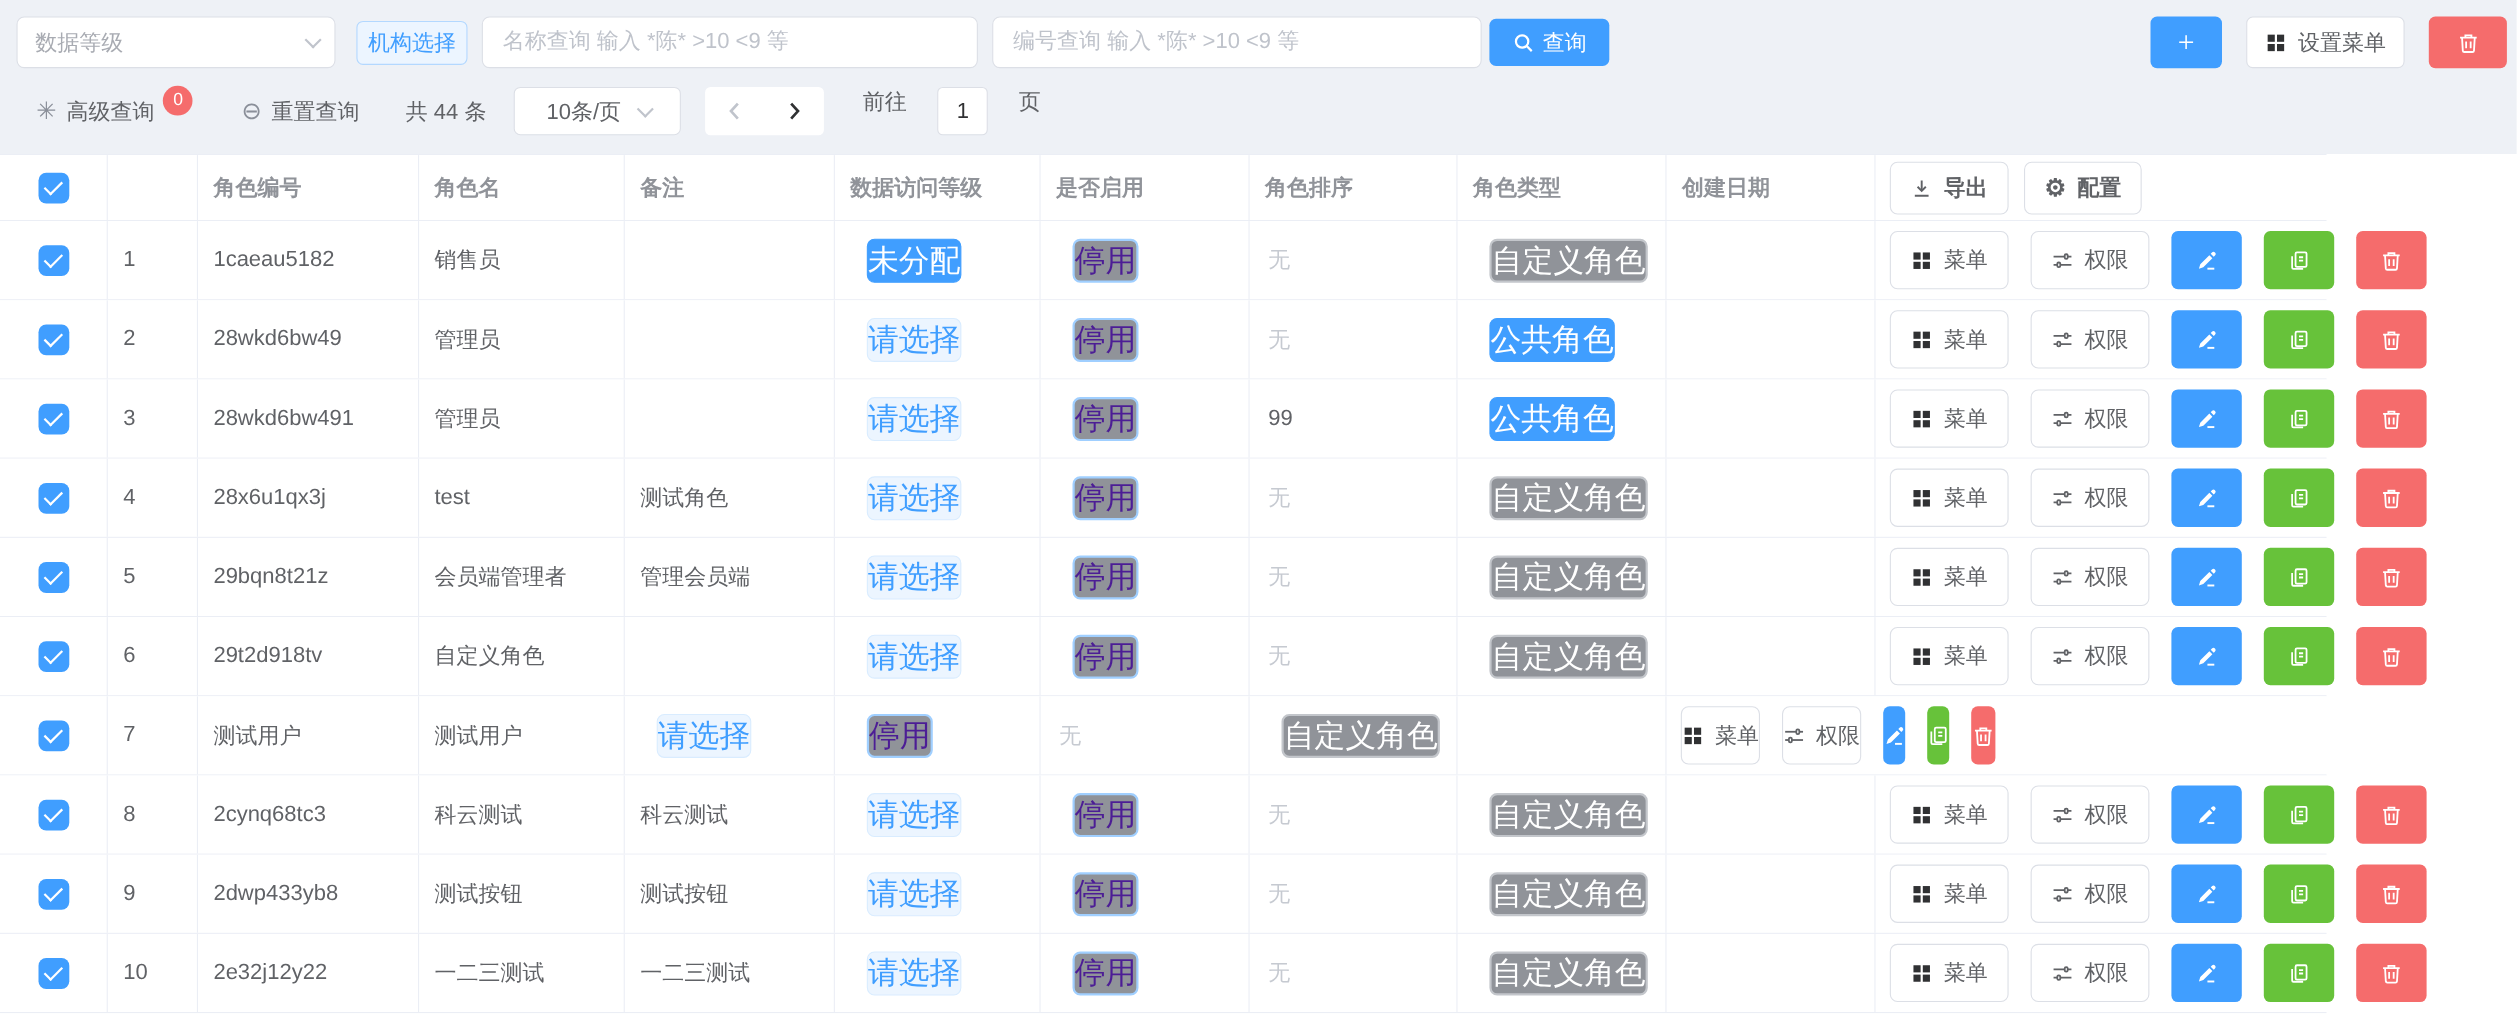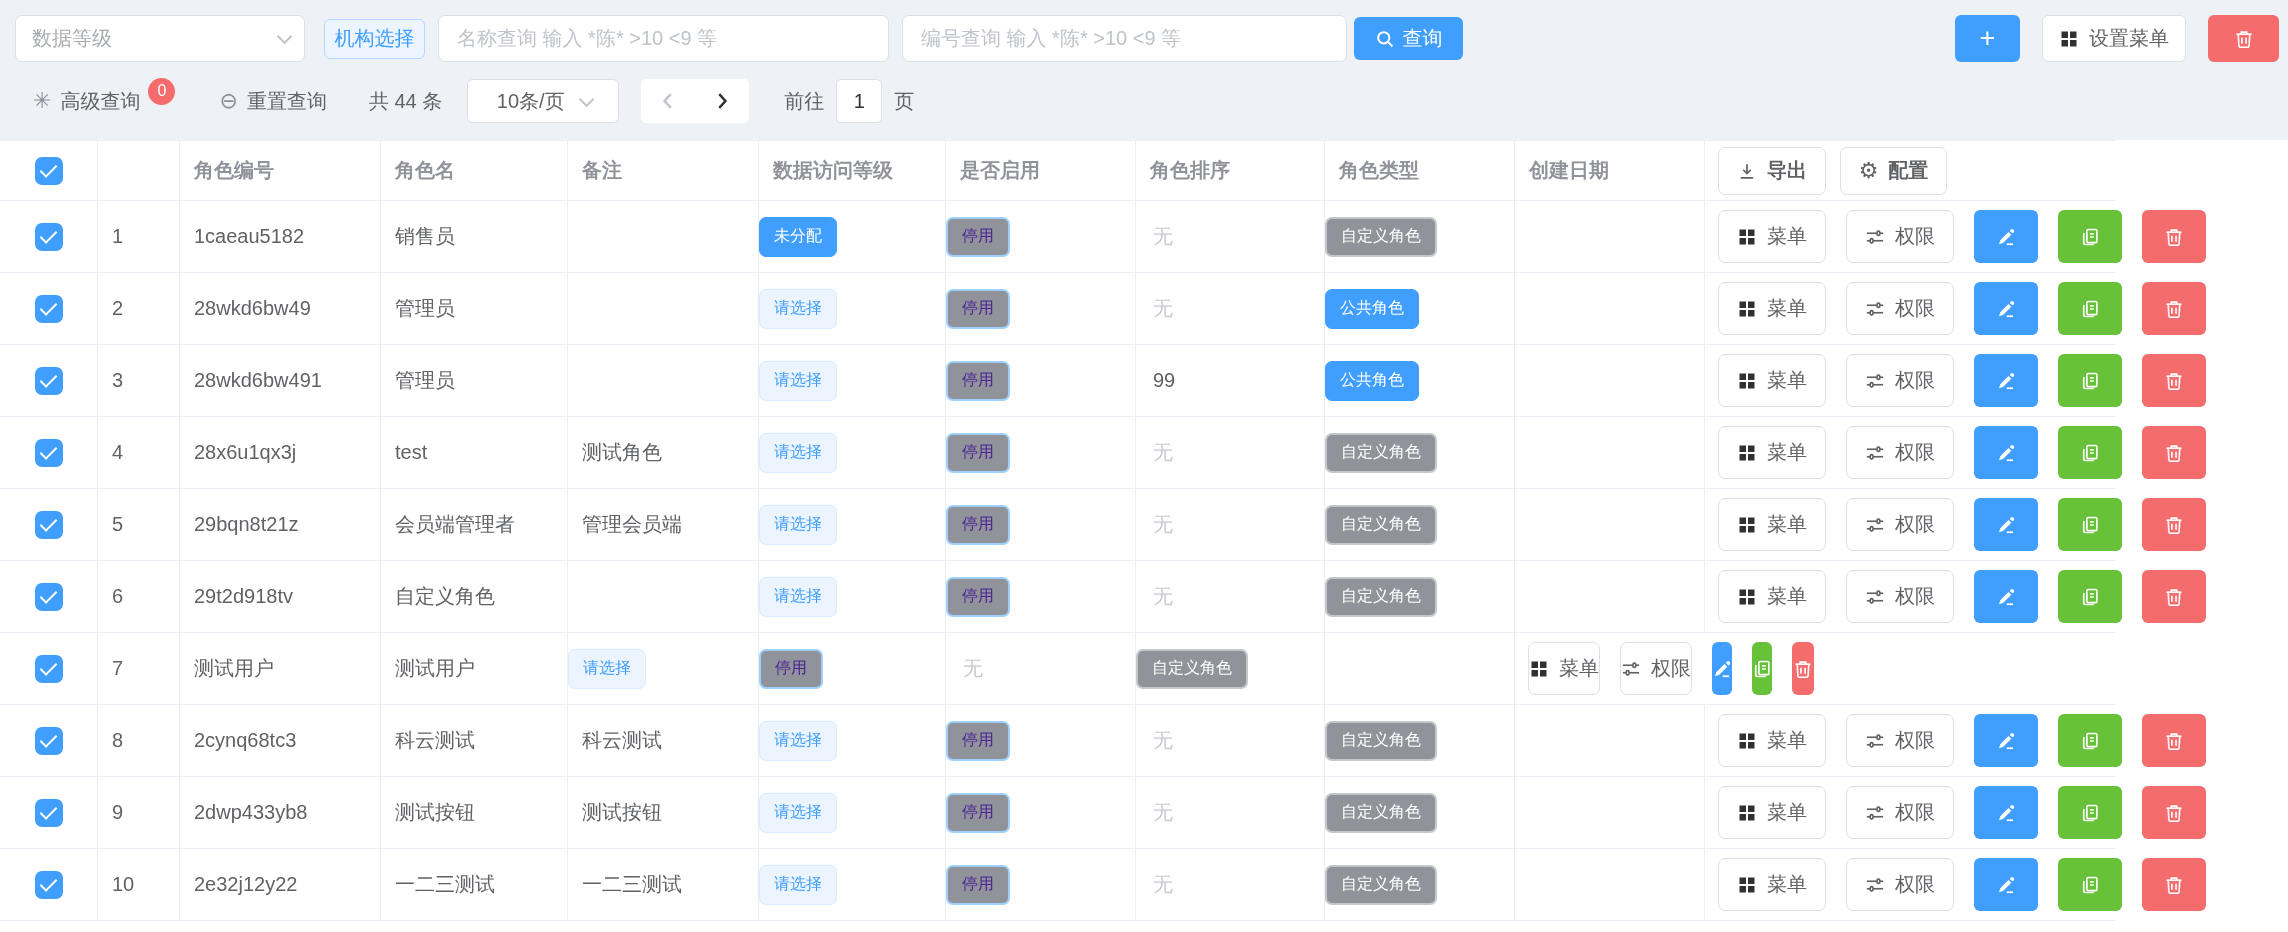--- a/index.html
+++ b/index.html
@@ -9,21 +9,21 @@
   
   .top-section { width:2288px; height:140px; background:#eef1f6; }
 
   .topbar { display:flex; align-items:center; padding:15px 9px 0 15px; height:62px; }
   .select-box { width:290px; height:47px; background:#fff; border:1px solid #dcdfe6; border-radius:7px;
     display:flex; align-items:center; padding:0 16px; color:#a8abb2; }
   .select-box .chev { margin-left:auto; }
   .chev { width:11px; height:11px; border-right:2px solid #c0c4cc; border-bottom:2px solid #c0c4cc;
     transform:rotate(45deg) translateY(-3px); display:inline-block; }
   .btn { display:inline-flex; align-items:center; justify-content:center; border-radius:6px;
-    cursor:pointer; white-space:nowrap; user-select:none; }
+    cursor:pointer; white-space:nowrap; user-select:none;font-family:Liberation Serif, serif; }
   .btn-org { margin-left:19px; width:101px; height:40px; background:#ecf5ff; color:#409eff;
     border:1px solid #b3d8ff; font-size:20px; }
   .input-box { height:47px; background:#fff; border:1px solid #dcdfe6; border-radius:7px;
     padding:0 18px; color:#606266; font-size:20px; outline:none;
     font-family:"Liberation Sans","DejaVu Sans",sans-serif; }
   .input-box::placeholder { color:#bfc3cb; }
   .inp-name { margin-left:13px; width:451px; }
   .inp-code { margin-left:13px; width:445px; }
   .btn-search { margin-left:7px; width:109px; height:43px; background:#409eff; color:#fff; gap:8px; }
   .btn-add { margin-left:auto; width:65px; height:47px; background:#409eff; color:#fff; font-size:27px; }
@@ -41,21 +41,21 @@
     font-size:16px; display:flex; align-items:center; justify-content:center;
     margin-left:8px; margin-top:-20px; padding:0 6px; }
   .reset-q { margin-left:44px; }
   .total { margin-left:42px; color:#606266; }
   .size-select { margin-left:25px; width:152px; height:44px; background:#fff; border:1px solid #dcdfe6;
     border-radius:6px; display:flex; align-items:center; justify-content:center; gap:14px;
     color:#606266; cursor:pointer; }
   .pager { margin-left:22px; width:108px; height:44px; background:#fff; border-radius:5px;
     display:flex; align-items:center; justify-content:space-between; padding:0 16px; }
   .pg-arrow { width:22px; height:22px; cursor:pointer; }
-  .goto { margin-left:35px; display:flex; align-items:center; gap:12px; color:#606266; }
+  .goto { margin-left:35px; display:flex; gap:28px; color:#606266; }
   .goto-input { width:46px; height:44px; border:1px solid #dcdfe6; border-radius:5px; background:#fff;
     text-align:center; color:#303133; font-size:20px; outline:none;
     font-family:"Liberation Sans","DejaVu Sans",sans-serif; }
 
   
   .tablewrap { width:2115px; background:#fff; border-top:1px solid #ebeef5; }
   .trow { display:grid;
     grid-template-columns:98px 82px 201px 187px 191px 187px 190px 189px 190px 190px 1fr;
     border-bottom:1px solid #ebeef5; align-items:center; background:#fff; }
   .thead { height:60px; color:#909399; font-weight:bold; }
@@ -64,21 +64,21 @@
     overflow:hidden; }
   .cell-center { justify-content:center; padding-left:0; }
   .muted { color:#c6cad1; }
 
   .checkbox { width:28px; height:28px; background:#409eff; border-radius:7px; position:relative;
     cursor:pointer; flex:none; }
   .checkbox::after { content:""; position:absolute; left:9px; top:4px; width:7px; height:14px;
     border-right:2.5px solid #fff; border-bottom:2.5px solid #fff; transform:rotate(45deg); }
 
   .tag { height:40px; display:inline-flex; align-items:center; justify-content:center;
-    border-radius:7px; padding:0 14px; font-size:16px; cursor:pointer; margin-left:0; white-space:nowrap; }
+    border-radius:7px; padding:0 0; font-size:28px; cursor:pointer; margin-left:29px; white-space:nowrap; }
   .tag-solid-blue { background:#409eff; color:#fff; border:1px solid #409eff; }
   .tag-plain-blue { background:#ecf5ff; color:#409eff; border:1px solid #d9ecff; }
   .tag-stop { background:#909399; color:#4c1d95; border:2px solid #a0cfff; }
   .tag-solid-gray { background:#909399; color:#fff; border:2px solid #c3c6cb; }
 
   .actcell { display:flex; align-items:center; padding-left:13px; gap:20px; height:100%; }
   .btn-white { height:53px; width:108px; background:#fff; border:1px solid #dcdfe6; border-radius:7px;
     color:#606266; gap:10px; }
   .btn-white-h { height:48px; }
   .btn-sq { width:64px; height:53px; color:#fff; }

